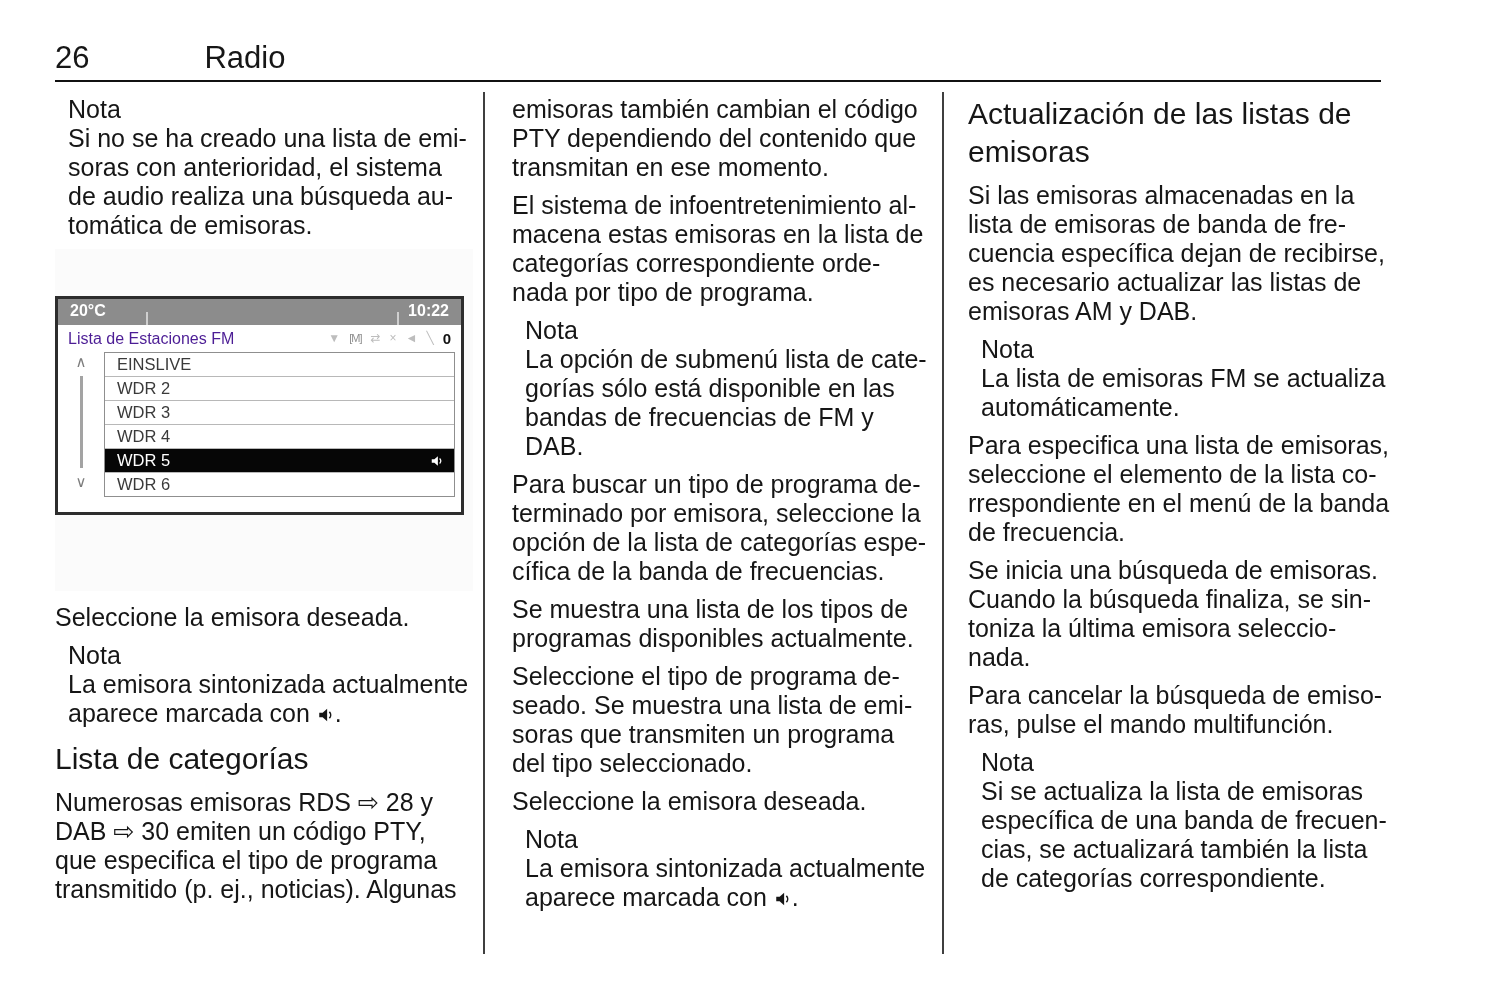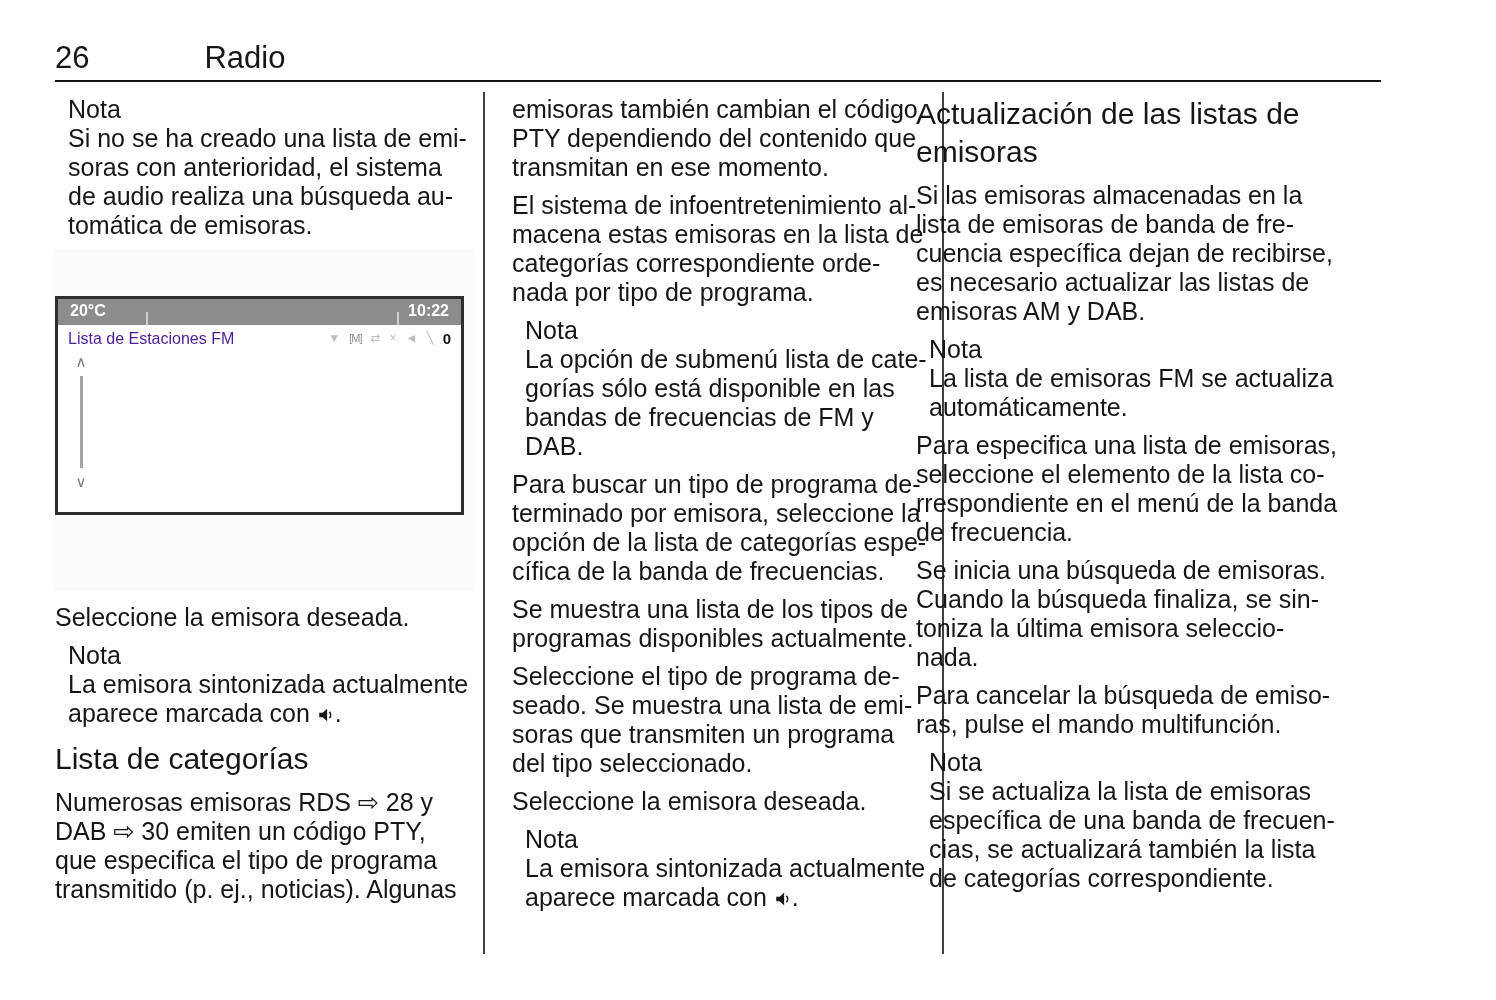--- a/index.html
+++ b/index.html
@@ -14,21 +14,21 @@
   }
   
   .header{position:absolute;left:55px;top:40px;display:flex;align-items:baseline;}
   .page-number{font-size:31px;font-weight:400;}
   .chapter{font-size:31px;font-weight:400;margin-left:115px;}
   .header-rule{position:absolute;left:55px;top:80px;width:1326px;height:2px;background:#111;}
   
   .col{position:absolute;top:95px;font-size:25px;line-height:29px;}
   .col1{left:55px;width:418px;}
   .col2{left:512px;width:420px;}
-  .col3{left:916px;width:420px;}
+  .col3{left:968px;width:420px;}
   .vsep{position:absolute;top:92px;height:862px;width:2px;background:#3f3f3f;}
   .sep1{left:483px;}
   .sep2{left:942px;}
   .para{white-space:pre;margin:0 0 9px 0;}
   .note{margin:0 0 9px 13px;}
   .note .lines{white-space:pre;}
   .note-label{margin:0;}
   .heading{font-size:30px;line-height:38px;margin:10px 0 10px 0;white-space:pre;}
   .heading-top{margin-top:0;}
   .inline-icon{display:inline-block;vertical-align:-2px;}
@@ -115,20 +115,36 @@
             <span class="st-icon">╲</span>
             <span class="st-icon zero">0</span>
           </span>
         </div>
         <div class="display-body">
           <div class="scroll-col">
             <span class="scroll-caret">∧</span>
             <span class="scroll-track"></span>
             <span class="scroll-caret">∨</span>
           </div>
+          <div class="station-list">
+            <div class="station-row">EINSLIVE</div>
+            <div class="station-row">WDR 2</div>
+            <div class="station-row">WDR 3</div>
+            <div class="station-row">WDR 4</div>
+            <div class="station-row selected">
+              <span>WDR 5</span>
+              <span class="spk">
+                <svg width="14" height="14" viewBox="0 0 16 16">
+                    <path d="M2 6h3l4-3.5v11L5 10H2z" fill="#fff"></path>
+                    <path d="M11 5.2a4 4 0 010 5.6" stroke="#fff" fill="none" stroke-width="1.4"></path>
+                  </svg>
+              </span>
+            </div>
+            <div class="station-row">WDR 6</div>
+          </div>
         </div>
       </div>
     </div>
 
     <div class="para">Seleccione la emisora deseada.</div>
 
     <div class="note">
       <div class="note-label">Nota</div>
       <div class="lines">La emisora sintonizada actualmente</div>
       <div><span>aparece marcada con </span><span class="inline-icon"><svg width="18" height="18" viewBox="0 0 16 16">

